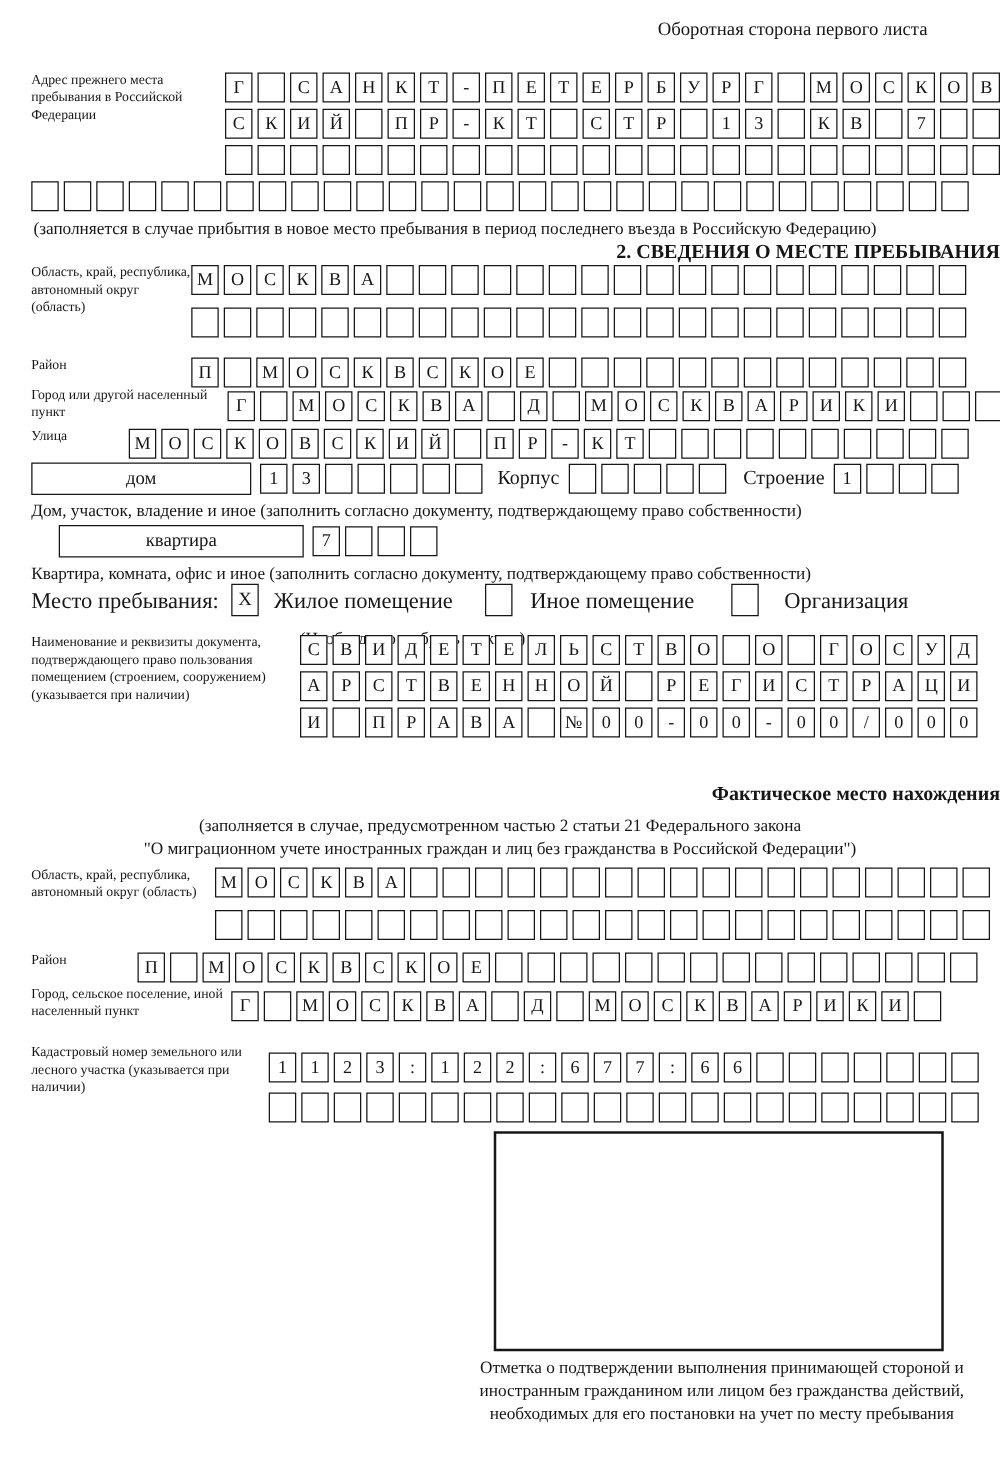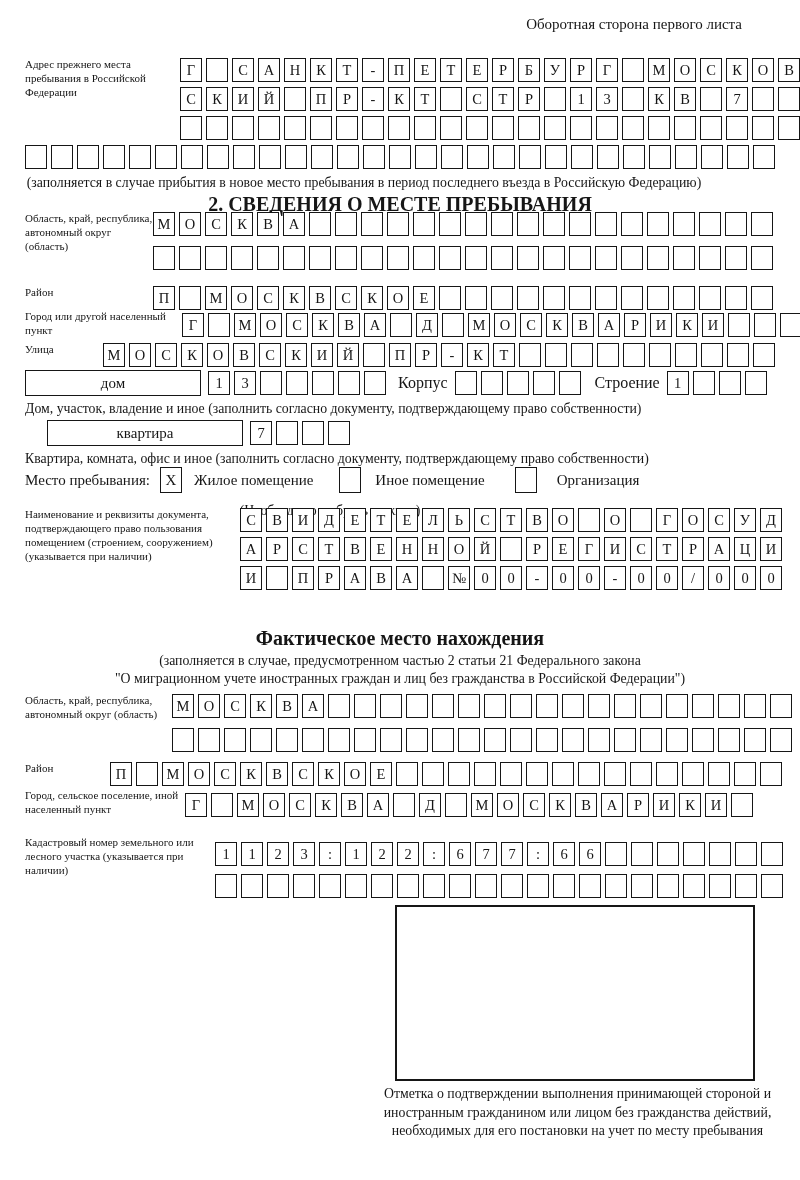--- a/index.html
+++ b/index.html
@@ -7,24 +7,24 @@
   .abs{position:absolute;}
   .row{display:flex;align-items:flex-start;}
   .lbl{font-size:11px;line-height:1.26;flex:0 0 auto;}
   .cellcol{display:flex;flex-direction:column;}
   .cells{display:flex;flex-wrap:nowrap;}
   .cb{flex:0 0 auto;box-sizing:border-box;width:22px;height:24px;border:1.7px solid #161616;margin-right:4px;
       display:flex;align-items:center;justify-content:center;font-size:14.5px;line-height:1;background:#fff;}
   .bigbox{box-sizing:border-box;height:26px;border:1.9px solid #161616;display:flex;align-items:center;justify-content:center;
       font-size:15px;background:#fff;flex:0 0 auto;}
   .caption{font-size:13.8px;text-align:center;line-height:1.3;}
-  .sec-title{font-size:20px;font-weight:bold;text-align:center;}
+  .sec-title{font-size:16px;font-weight:bold;text-align:right;}
   .inline-lbl{font-size:16px;line-height:26px;flex:0 0 auto;}
   .note{font-size:15px;}
-  .opt{font-size:15px;line-height:26px;}
+  .opt{font-size:18px;line-height:26px;}
   .chk{width:22px;height:26px;font-size:15px;}
 </style>
 </head>
 <body>
 
 <div class="abs note" style="top:16px;right:58px;">Оборотная сторона первого листа</div>
 
 <div class="abs row" style="top:58px;left:25px;">
   <div class="lbl" style="width:155px;">Адрес прежнего места пребывания в Российской Федерации</div>
   <div class="cellcol">

